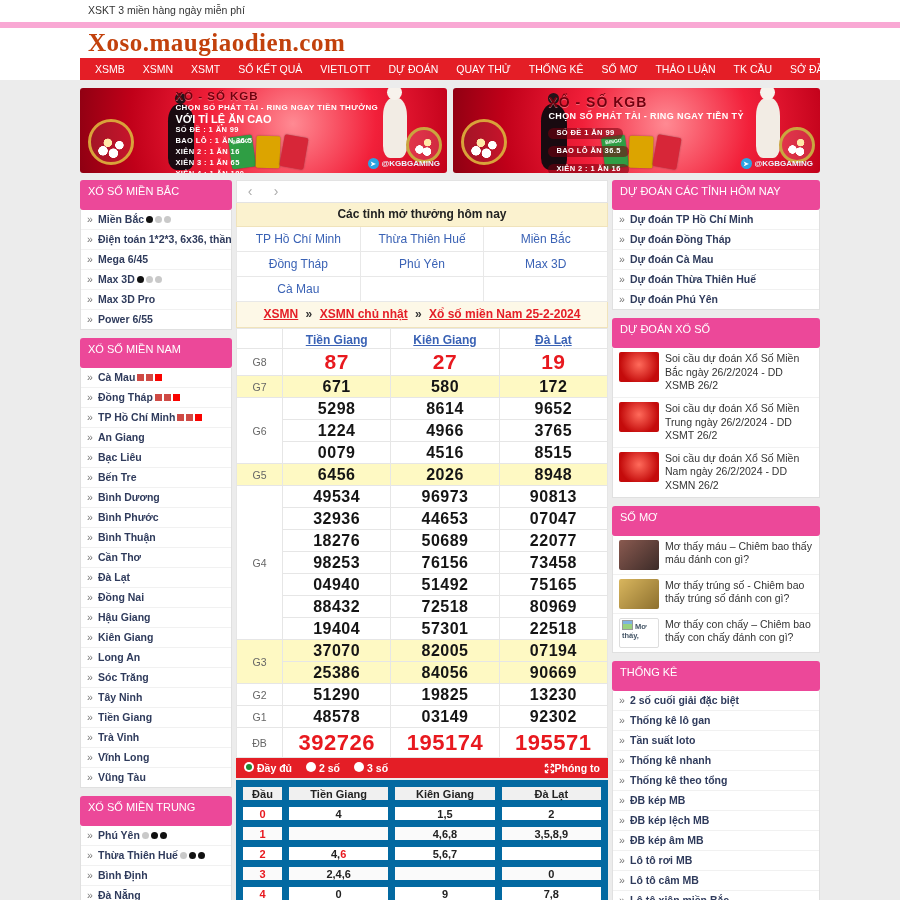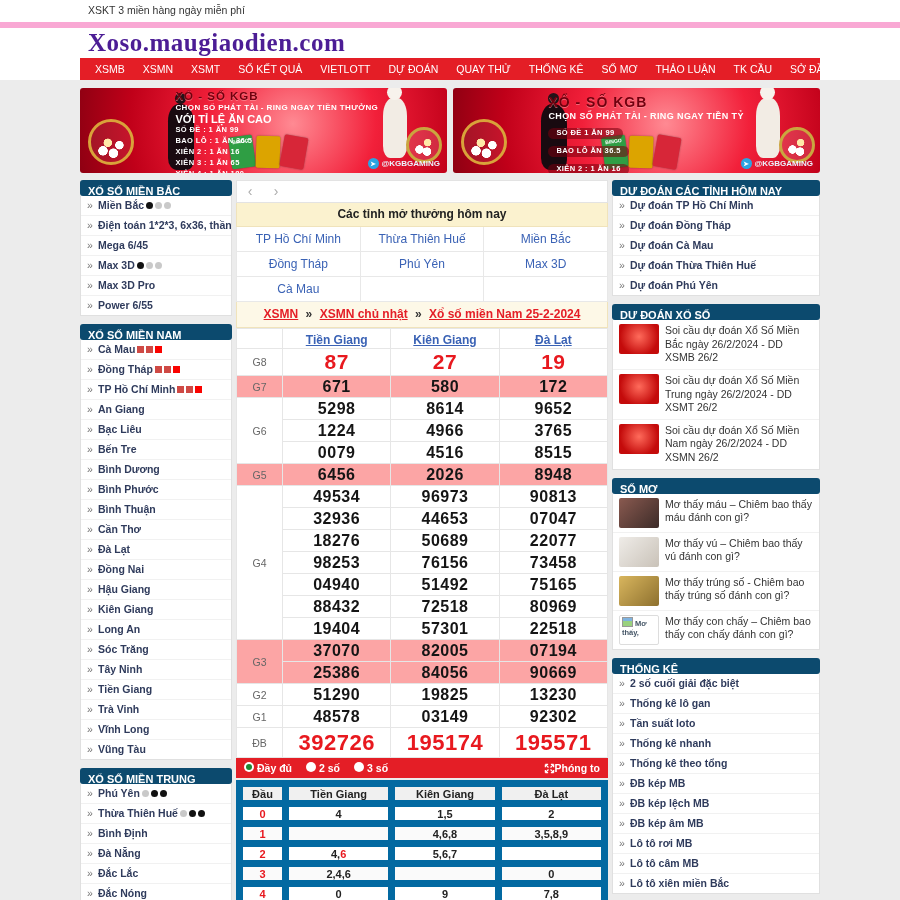--- a/index.html
+++ b/index.html
@@ -5,21 +5,21 @@
 *{box-sizing:border-box;margin:0;padding:0}
 html,body{width:900px;height:900px;overflow:hidden}
 body{background:#ececec;font-family:"Liberation Sans",sans-serif;color:#222}
 a{text-decoration:none;cursor:pointer}
 .wrap{width:740px;margin:0 auto}
 
 .hdr{background:#fff}
 .topbar{height:28px;border-bottom:6px solid #f9a8d4}
 .topbar span{display:inline-block;padding-left:8px;font-size:10.5px;line-height:17px;color:#333}
 .logoband{height:30px;display:flex;align-items:center}
-.logo{font-family:"Liberation Serif",serif;font-weight:bold;font-size:25px;color:#4c1d95;padding-left:8px;letter-spacing:.5px;line-height:28px}
+.logo{font-family:"Liberation Serif",serif;font-weight:bold;font-size:25px;color:#c2410c;padding-left:8px;letter-spacing:.5px;line-height:28px}
 .nav{background:#e41e26;height:22px;display:flex;align-items:center;padding-left:6px}
 .nav a{color:#fff;font-size:10.5px;font-weight:normal;padding:0 9px;white-space:nowrap;line-height:22px}
 
 .banners{display:flex;gap:6px;margin-top:8px}
 .banner{position:relative;width:367px;height:85px;border-radius:3px;overflow:hidden;display:block;
 background:radial-gradient(circle at 58% 42%,#ff8a93 0%,#f2герь 0%,#f2203a 38%,#c00019 75%,#8e0012 100%)}
 .banner{background:radial-gradient(circle at 58% 42%,#ff8a93 0%,#f2203a 38%,#c00019 75%,#8e0012 100%)}
 .btxt{position:absolute;left:26%;right:12%;top:2px;}
 .b-title{color:#70000e;font-weight:bold;font-size:11.5px;letter-spacing:1px;text-shadow:0 1px 0 rgba(255,160,170,.55)}
 .b-tag{color:#fff;font-size:8px;font-weight:bold;letter-spacing:.4px;margin-top:1px}
@@ -38,21 +38,21 @@
 .card.y{background:#dca400;transform:rotate(2deg)}
 .card.r{background:#d72638;transform:rotate(10deg)}
 .figure{position:absolute;right:40px;top:10px;width:24px;height:60px;background:#f2ece4;border-radius:40% 40% 30% 30%/30% 30% 20% 20%}
 .figure::before{content:"";position:absolute;top:-13px;left:4px;width:15px;height:15px;border-radius:50%;background:#f7f2ec}
 .globe{position:absolute;right:5px;bottom:10px;width:36px;height:36px;border:3px solid #caa53f;border-radius:50%;
 background:radial-gradient(circle at 35% 65%,#fff 0 4px,transparent 4.5px),radial-gradient(circle at 60% 72%,#fff 0 4px,transparent 4.5px),radial-gradient(circle at 62% 42%,#ffe9a8 0 3.5px,transparent 4px),rgba(255,255,255,.15)}
 
 .main{display:flex;gap:4px;margin-top:7px;align-items:flex-start}
 .col-l{width:152px}.col-c{width:372px}.col-r{width:208px}
 .sec{margin-bottom:8px}
-.shead{background:#0c4a6e;color:#fff;font-weight:bold;font-size:11px;height:16px;line-height:22px;padding:0 8px;border-radius:3px;white-space:nowrap;overflow:hidden}
+.shead{background:#ec4899;color:#fff;font-weight:normal;font-size:11px;height:30px;line-height:22px;padding:0 8px;border-radius:3px;white-space:nowrap;overflow:hidden}
 .sbody{background:#fff;border:1px solid #e0e0e0;border-top:none}
 .sitem{display:block;position:relative;padding:3px 4px 3px 17px;font-size:10.5px;font-weight:bold;color:#2f3b5c;border-bottom:1px solid #f1f1f1;white-space:nowrap;overflow:hidden;line-height:13px}
 .sitem::before{content:"»";position:absolute;left:6px;color:#777;font-weight:normal}
 .sitem:last-child{border-bottom:none}
 .dot{display:inline-block;width:7px;height:7px;border-radius:50%;margin:0 0 1px 2px;vertical-align:middle}
 .dk{background:#111}.dg{background:#c9c9c9}
 .sqd{display:inline-block;width:7px;height:7px;margin:0 0 1px 2px;vertical-align:middle}
 .sl{background:#cf4a45}.sb{background:#fa0300}
 
 .datebar{display:flex;align-items:center;background:#fff;border:1px solid #e3e3e3;height:23px}
@@ -66,21 +66,21 @@
 .crumbs a{color:#e41e26;text-decoration:underline}
 .crumbs .sep{margin:0 4px;color:#333;font-weight:bold}
 .rt{width:100%;border-collapse:collapse;background:#fff;table-layout:fixed}
 .rt th,.rt td{border:1px solid #e6e6e6;text-align:center;vertical-align:middle;padding:0}
 .rt thead th{height:20px}
 .rt thead a{color:#3a62b5;font-weight:bold;text-decoration:underline;font-size:12px}
 .rt .pz{width:46px;color:#666;font-size:10.5px;font-weight:normal}
 .rt td.n{font-weight:bold;font-size:16px;color:#151515;height:22px;letter-spacing:.5px}
 tr.g8 td.n{color:#e8191f;font-size:21px;height:27px}
 tr.db td.n{color:#e8191f;font-size:22px;height:30px}
-tr.alt{background:#fca5a5}
+tr.alt{background:#fef9c3}
 .optbar{display:flex;align-items:center;background:#e41e26;height:20px;padding:0 8px;gap:14px;color:#fff;font-size:10.5px;font-weight:bold}
 .optbar label{display:flex;align-items:flex-start;cursor:pointer}
 .radio{display:inline-block;width:10px;height:10px;border-radius:50%;background:#fff;margin-right:3px;position:relative}
 .radio.on::after{content:"";position:absolute;left:2px;top:2px;width:6px;height:6px;border-radius:50%;background:#1d8a34}
 .opt-zoom{margin-left:auto;display:flex;align-items:center;gap:0}
 .dt{width:100%;border-collapse:collapse;background:#fff;table-layout:fixed;margin-top:2px}
 .dt th,.dt td{border:7px solid #0369a1;height:20px;text-align:center;font-size:11px;padding:0}
 .dt th{background:#f0f0f0;font-weight:bold;color:#222}
 .dt .dh{color:#e8191f;font-weight:bold;width:46px}
 .dt td{font-weight:bold;color:#222}
@@ -471,24 +471,20 @@
         </div>
       </div>
       <div class="sec">
         <div class="shead">SỐ MƠ</div>
         <div class="sbody">
           <a class="art">
               <span class="thumb t-dark"></span>
               <span class="atext">Mơ thấy máu – Chiêm bao thấy máu đánh con gì?</span>
             </a>
           <a class="art">
-              <span class="thumb t-light"></span>
-              <span class="atext">Mơ thấy vú – Chiêm bao thấy vú đánh con gì?</span>
-            </a>
-          <a class="art">
               <span class="thumb t-gold"></span>
               <span class="atext">Mơ thấy trúng số - Chiêm bao thấy trúng số đánh con gì?</span>
             </a>
           <a class="art">
               <span class="thumb t-broken">Mơ thấy,</span>
               <span class="atext">Mơ thấy con chấy – Chiêm bao thấy con chấy đánh con gì?</span>
             </a>
         </div>
       </div>
       <div class="sec">

